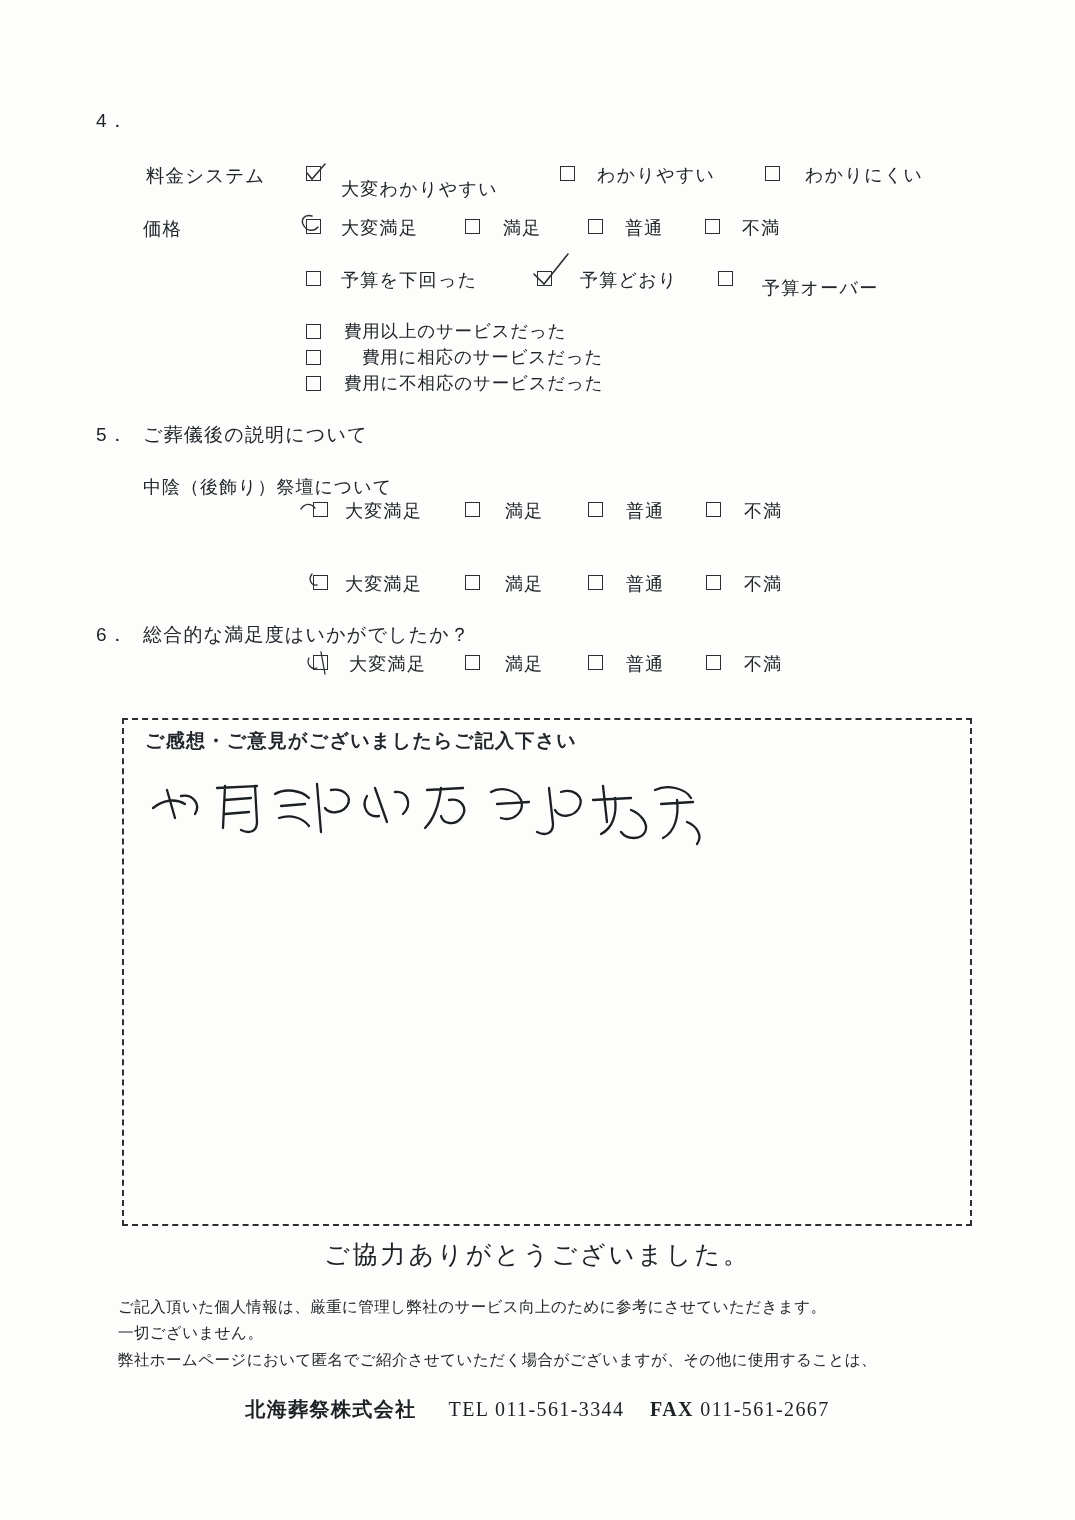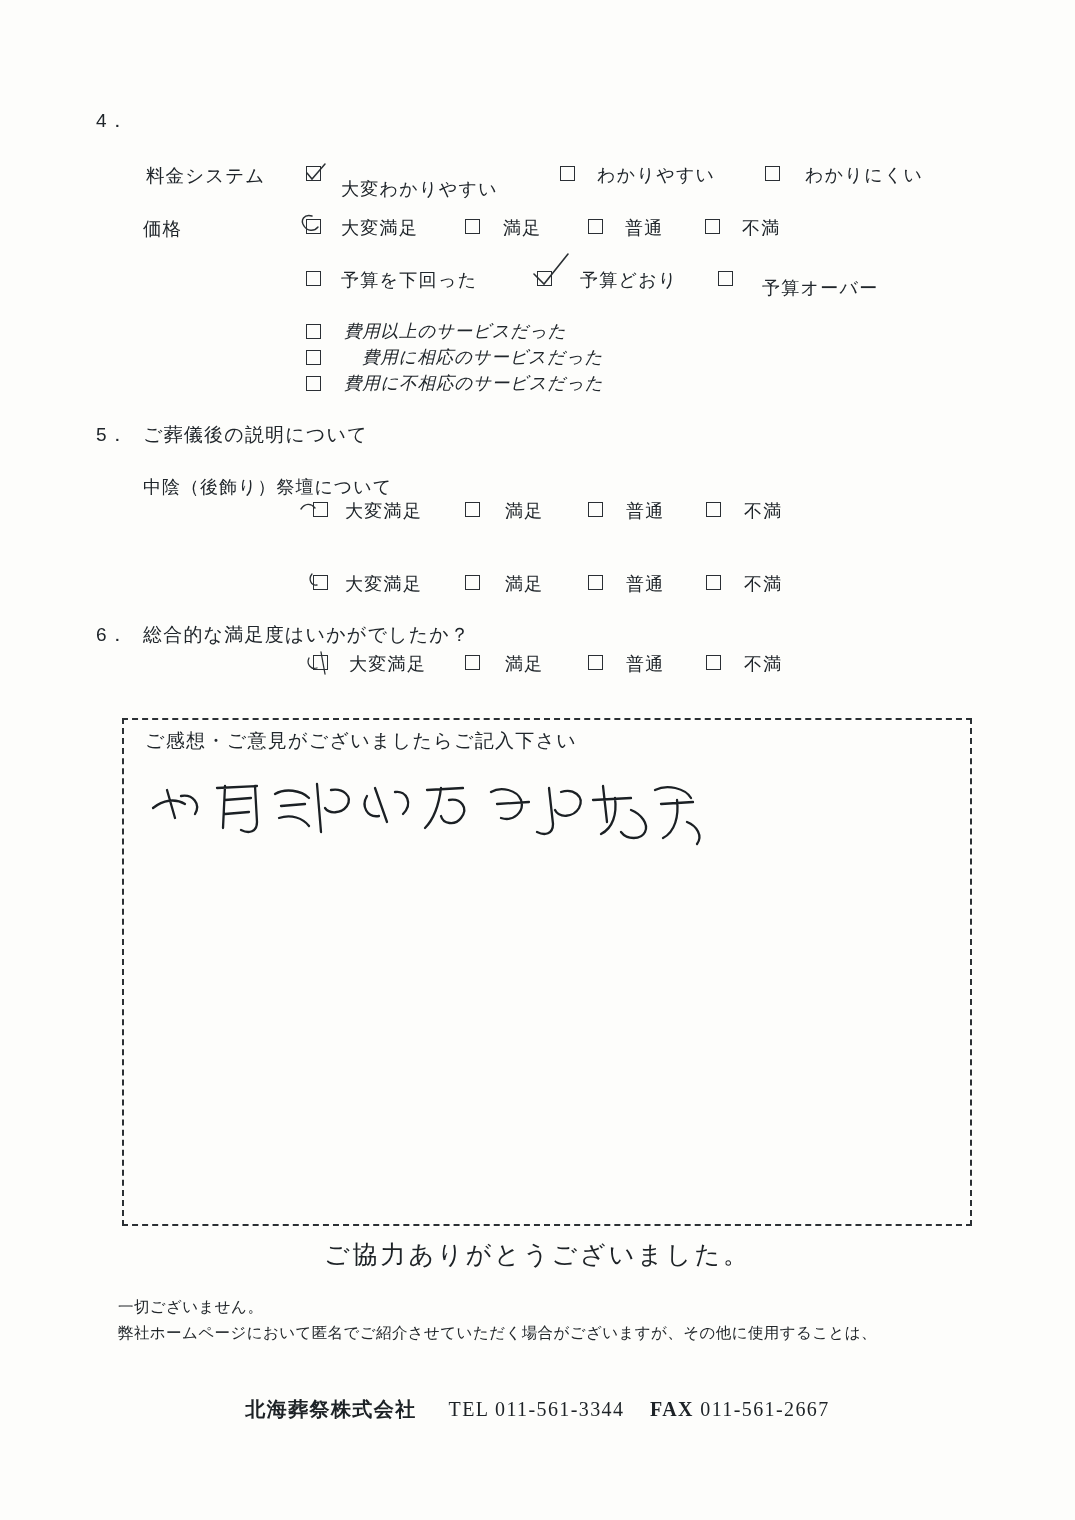--- a/index.html
+++ b/index.html
@@ -49,21 +49,20 @@
     letter-spacing: 1.3px;
     color: #20262b;
     white-space: nowrap;
   }
   .small-opt {
     position: absolute;
     font-size: 17.5px;
     letter-spacing: 0.8px;
     color: #20262b;
     white-space: nowrap;
-    font-style: italic;
   }
 
   
   .cb {
     position: absolute;
     width: 15px;
     height: 15px;
     border: 1.4px solid #2a2f34;
     box-sizing: border-box;
     background: transparent;
@@ -86,20 +85,21 @@
     box-sizing: border-box;
   }
   .comment-title {
     position: absolute;
     left: 145px;
     top: 728px;
     font-size: 19px;
     letter-spacing: 1.3px;
     color: #20262b;
     white-space: nowrap;
+    font-weight: bold;
   }
   .handwriting {
     position: absolute;
     left: 145px;
     top: 770px;
     width: 560px;
     height: 90px;
   }
   .handwriting svg { display:block; overflow: visible; }
 
@@ -278,20 +278,21 @@
         <path d="M404 18 L408 54 C408 64 400 66 392 62 M416 22 C428 18 440 26 434 38 C428 48 414 48 410 40"></path>
         <path d="M458 16 L462 52 M448 30 L486 28 M470 28 C472 44 468 58 456 64 M486 40 C496 44 504 54 500 62 C496 70 482 70 476 62"></path>
         <path d="M510 20 C522 14 540 18 546 28 M516 34 L548 32 M532 30 C534 46 530 62 518 68 M542 52 C552 56 558 66 552 74"></path>
       </g>
     </svg>
   </div>
 
   <div class="thanks">ご協力ありがとうございました。</div>
 
   <div class="notice">
+    <div>ご記入頂いた個人情報は、厳重に管理し弊社のサービス向上のために参考にさせていただきます。</div>
     <div>一切ございません。</div>
     <div>弊社ホームページにおいて匿名でご紹介させていただく場合がございますが、その他に使用することは、</div>
   </div>
 
   <div class="company">
     <span class="bold">北海葬祭株式会社</span>
     &nbsp;&nbsp;&nbsp;
     <span>TEL</span>
     <span>011-561-3344</span>
     &nbsp;&nbsp;

